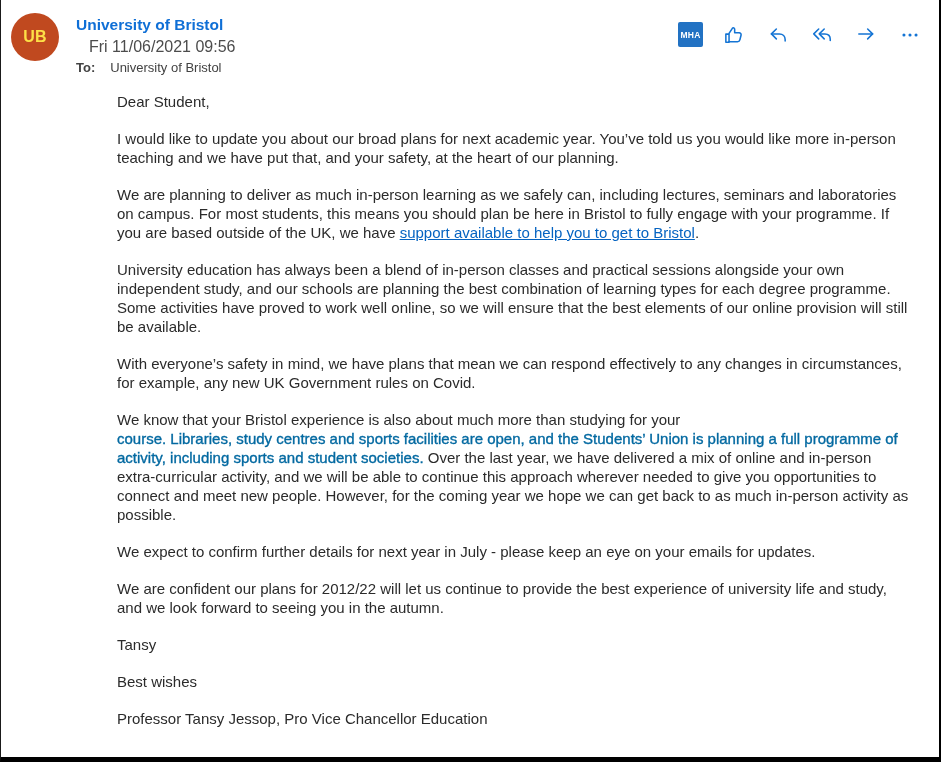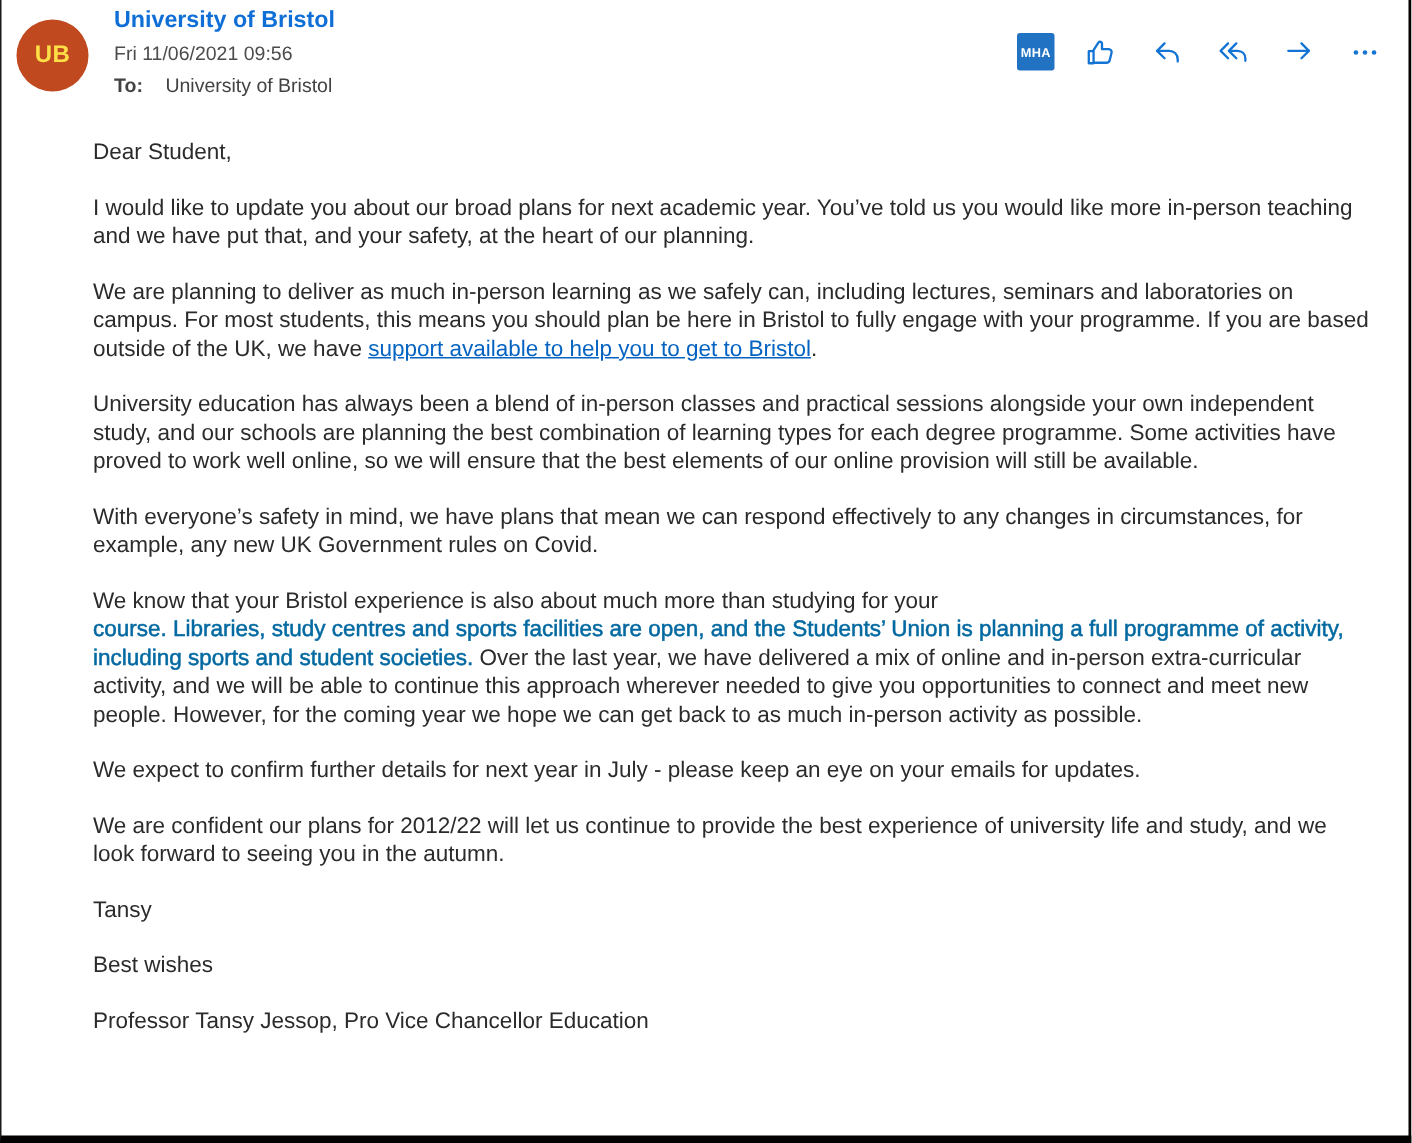--- a/index.html
+++ b/index.html
@@ -25,42 +25,42 @@
   
   .header{position:relative;height:84px;}
   .avatar{
     position:absolute;left:10px;top:13px;
     width:48px;height:48px;border-radius:50%;
     background:var(--avatar);color:#fde047;
     display:flex;align-items:center;justify-content:center;
     font-size:16px;font-weight:700;letter-spacing:.3px;
     cursor:pointer;
   }
-  .meta{margin-left:75px;padding-top:5px;}
+  .meta{margin-left:75px;padding-top:16px;}
   .sender{color:var(--sender);font-size:15.5px;font-weight:700;line-height:18px;cursor:pointer;display:inline-block;}
-  .timestamp{color:#4c4c4c;font-size:13px;line-height:17px;margin-top:4px;}
+  .timestamp{color:#4c4c4c;font-size:16px;line-height:17px;margin-top:4px;margin-left:13px;}
   .to-line{font-size:13px;color:#424242;margin-top:5px;}
   .to-label{font-weight:700;margin-right:15px;}
   .to-value{cursor:pointer;}
   
   .toolbar{position:absolute;top:22px;right:16px;display:flex;align-items:flex-start;gap:18px;}
   .addin-badge{
     width:25px;height:25px;border-radius:2px;background:var(--badge);
     color:#fff;font-size:8.5px;font-weight:700;letter-spacing:.2px;
     display:flex;align-items:center;justify-content:center;cursor:pointer;
   }
   .icon-btn{
     background:none;border:none;padding:0;margin:0;
     width:26px;height:26px;color:var(--accent);cursor:pointer;
     display:flex;align-items:center;justify-content:center;
   }
   .icon-btn svg{display:block;}
   
   .email-body{
-    padding:8px 26px 0 61px;
+    padding:8px 26px 0 116px;
     font-size:15px;line-height:19px;color:var(--text);
   }
   .para{margin:0 0 18px 0;}
   .body-link{color:var(--link);cursor:pointer;}
   .seg-em{color:#0369a1;-webkit-text-stroke:0.35px currentColor;}
 </style>
 </head>
 <body>
 
 <div class="window">

